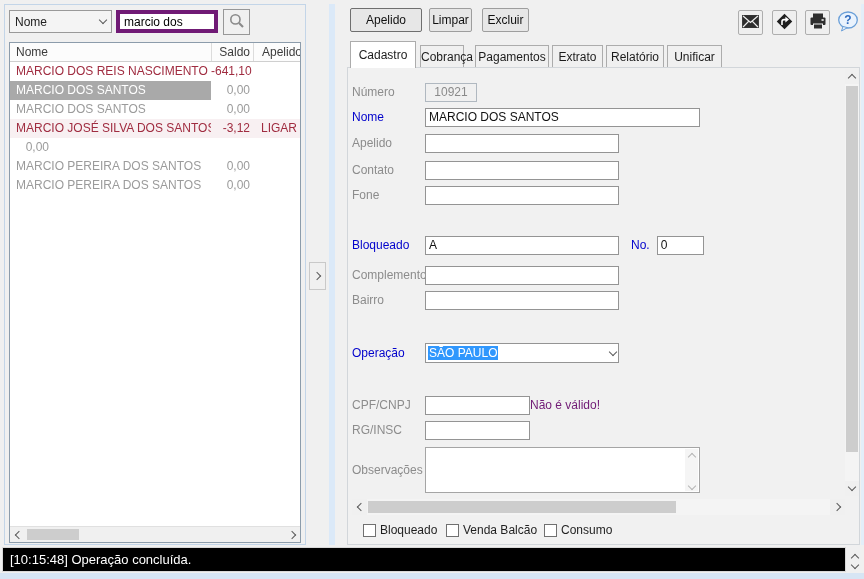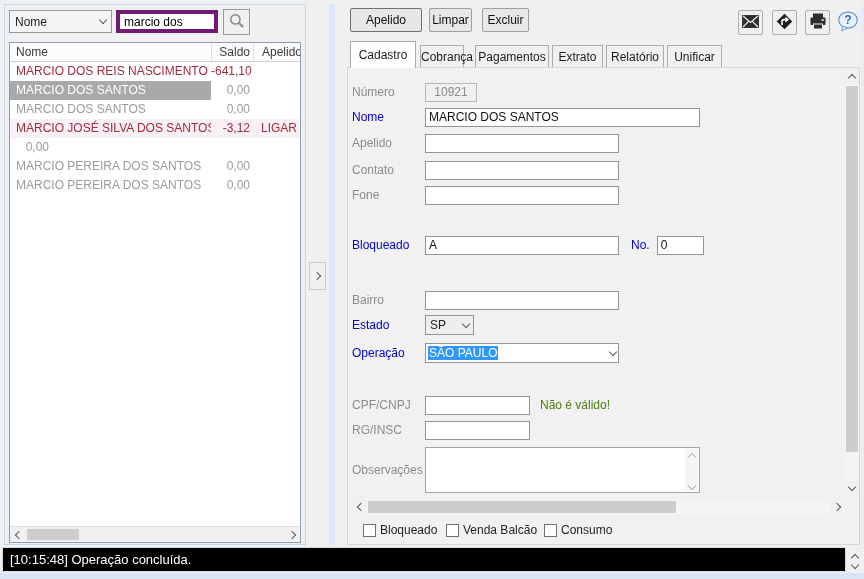--- a/index.html
+++ b/index.html
@@ -81,21 +81,21 @@
   .finput { height:19px; border:1px solid #949494; background:#fff; padding:0 3px;
             font-size:12px; font-family:"Liberation Sans", sans-serif; color:#111; }
   .finput.ro { background:#f0f0f0; color:#8a8a8a; text-align:center; border-color:#b0b8c0; }
   .w52{width:52px} .w275{width:275px} .w194{width:194px} .w105{width:105px} .w47{width:47px}
   .fcomboE { position:relative; width:49px;  height:20px; background:#eee; border:1px solid #949494;
              display:flex; align-items:center; padding:0 4px; }
   .fcomboM { position:relative; width:194px; height:20px; background:#fff; border:1px solid #949494;
              display:flex; align-items:center; padding:0 2px; }
   .fcomboE .chev,.fcomboM .chev { margin-left:auto; }
   .sel-text { background:#3097fd; color:#fff; padding:0 1px; }
-  .err { color:#4d7c0f; margin-left:10px; font-size:12px; }
+  .err { color:#701a75; font-size:12px; }
   .ftext { position:relative; width:275px; height:46px; background:#fff; border:1px solid #a5a5a5; }
   .ftext .rail { position:absolute; right:1px; top:1px; bottom:1px; width:13px; background:#f5f5f5;
                  display:flex; flex-direction:column; justify-content:space-between; align-items:center;
                  padding:2px 0; }
   .ftext .rail .chev { border-color:#b5b5b5; }
   .vscroll { position:absolute; left:497px; top:1px; width:14px; height:427px; background:#f4f4f4; }
   .hscroll { position:absolute; left:4px; top:431px; width:493px; height:16px; background:#f4f4f4; }
   .cbrow-item { position:absolute; top:455px; display:flex; align-items:center; gap:4px; color:#1f1f1f; }
 
   
@@ -260,30 +260,27 @@
     <div class="frow" style="top:117px">
       <span class="flabel">Fone</span>
       <input class="finput w194" value="" style="">
     </div>
     <div class="frow" style="top:167px">
       <span class="flabel req">Bloqueado</span>
       <input class="finput w194" value="A" style="">
       <span class="flabel req" style="flex:0 0 auto;width:auto;margin-left:12px;margin-right:7px">No.</span>
       <input class="finput w47" value="0" style="">
     </div>
+    <div class="frow" style="top:197px">
+      <span class="flabel">Complemento</span>
+      <input class="finput w194" value="" style="">
+    </div>
     <div class="frow" style="top:222px">
       <span class="flabel">Bairro</span>
       <input class="finput w194" value="" style="">
-    </div>
-    <div class="frow" style="top:247px">
-      <span class="flabel req">Estado</span>
-      <div class="fcomboE">
-        <span>SP</span>
-        <span class="chev down"></span>
-      </div>
     </div>
     <div class="frow" style="top:275px">
       <span class="flabel req">Operação</span>
       <div class="fcomboM">
         <span class="sel-text">SÃO PAULO</span>
         <span class="chev down"></span>
       </div>
     </div>
     <div class="frow" style="top:327px">
       <span class="flabel">CPF/CNPJ</span>

